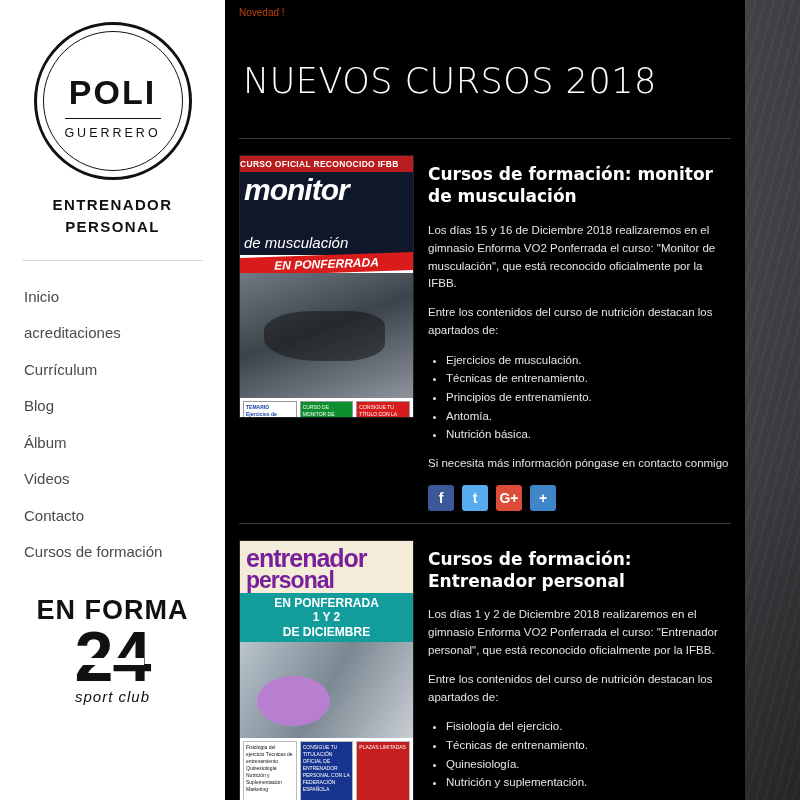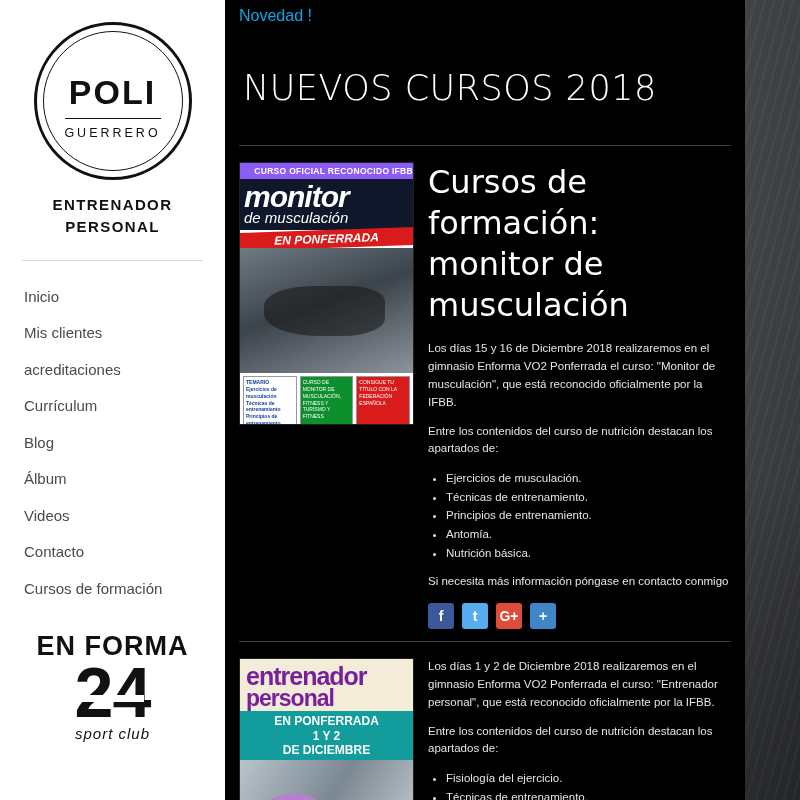--- a/index.html
+++ b/index.html
@@ -143,22 +143,22 @@
   .main {
     width: 520px;
     flex: 0 0 520px;
     background: #000;
     color: #fff;
     height: 800px;
     overflow: hidden;
     position: relative;
   }
   .novedad {
-    font-size: 16px;
-    color: #0ea5e9;
+    font-size: 10px;
+    color: #c2410c;
     padding: 7px 0 7px 14px;
   }
   .page-title {
     font-size: 35px;
     font-weight: 300;
     color: #fff;
     padding: 4px 0 14px 18px;
     letter-spacing: .5px;
     font-family: "DejaVu Sans", sans-serif;
     margin-top: 32px;
@@ -176,24 +176,24 @@
   .poster {
     width: 175px;
     flex: 0 0 175px;
     height: 263px;
     border: 1px solid #222;
     position: relative;
     overflow: hidden;
     background: #fff;
   }
   .poster-band {
-    background: #8b5cf6;
+    background: #b91c1c;
     color: #fff;
     font-size: 8.5px;
-    text-align: right;
+    text-align: left;
     letter-spacing: .3px;
     padding: 3px 0;
     font-weight: bold;
   }
   
   .p1-head {
     background: #0f172a;
     padding: 4px 4px 2px 4px;
   }
   .p1-monitor {
@@ -203,20 +203,21 @@
     font-style: italic;
     line-height: .9;
     letter-spacing: -1px;
   }
   .p1-muscu {
     font-size: 15px;
     color: #fff;
     font-style: italic;
     line-height: 1;
     padding-bottom: 3px;
+    margin-top: 32px;
   }
   .p1-pon {
     background: #d91b1b;
     color: #fff;
     font-size: 12px;
     font-weight: bold;
     font-style: italic;
     text-align: center;
     padding: 2px 0;
     transform: skewY(-2deg);
@@ -306,26 +307,26 @@
     font-size: 5px;
     line-height: 1.4;
     color: #111;
     border: 1px solid #bbb;
     padding: 2px;
   }
   .p2-col.navy { background: #17348f; color: #fff; }
   .p2-col.red { background: #c41e1e; color: #fff; }
   .post-body { flex: 1; min-width: 0; }
   .post-title {
-    font-size: 32px;
-    font-weight: 400;
+    font-size: 17px;
+    font-weight: 700;
     line-height: 1.28;
     color: #fff;
     font-family: "DejaVu Sans", sans-serif;
-    margin: 0 0 14px 0;
+    margin: 9px 0 14px 0;
   }
   .post-p {
     font-size: 11.5px;
     line-height: 1.55;
     color: #e4e4e4;
     margin: 0 0 11px 0;
   }
   .post-list {
     margin: 0 0 11px 0;
     padding-left: 18px;
@@ -371,21 +372,20 @@
       </div>
     </div>
     <div class="logo-sub">
       <div>ENTRENADOR</div>
       <div>PERSONAL</div>
     </div>
     <div class="sidebar-divider"></div>
 
     <ul class="nav">
       <li>Inicio</li>
-      <li>Mis clientes</li>
       <li>acreditaciones</li>
       <li>Currículum</li>
       <li>Blog</li>
       <li>Álbum</li>
       <li>Videos</li>
       <li>Contacto</li>
       <li>Cursos de formación</li>
     </ul>
 
     <div class="enforma">
@@ -460,20 +460,21 @@
           <div class="p2-col">Fisiología del ejercicio
 Técnicas de entrenamiento
 Quinesiología
 Nutrición y Suplementación
 Marketing</div>
           <div class="p2-col navy">CONSIGUE TU TITULACIÓN OFICIAL DE ENTRENADOR PERSONAL CON LA FEDERACIÓN ESPAÑOLA</div>
           <div class="p2-col red">PLAZAS LIMITADAS</div>
         </div>
       </div>
       <div class="post-body">
+        <h2 class="post-title">Cursos de formación: Entrenador personal</h2>
         <p class="post-p">Los días 1 y 2 de Diciembre 2018 realizaremos en el gimnasio Enforma VO2 Ponferrada el curso: "Entrenador personal", que está reconocido oficialmente por la IFBB.</p>
         <p class="post-p">Entre los contenidos del curso de nutrición destacan los apartados de:</p>
         <ul class="post-list">
           <li>Fisiología del ejercicio.</li>
           <li>Técnicas de entrenamiento.</li>
           <li>Quinesiología.</li>
           <li>Nutrición y suplementación.</li>
 
         </ul>
 

